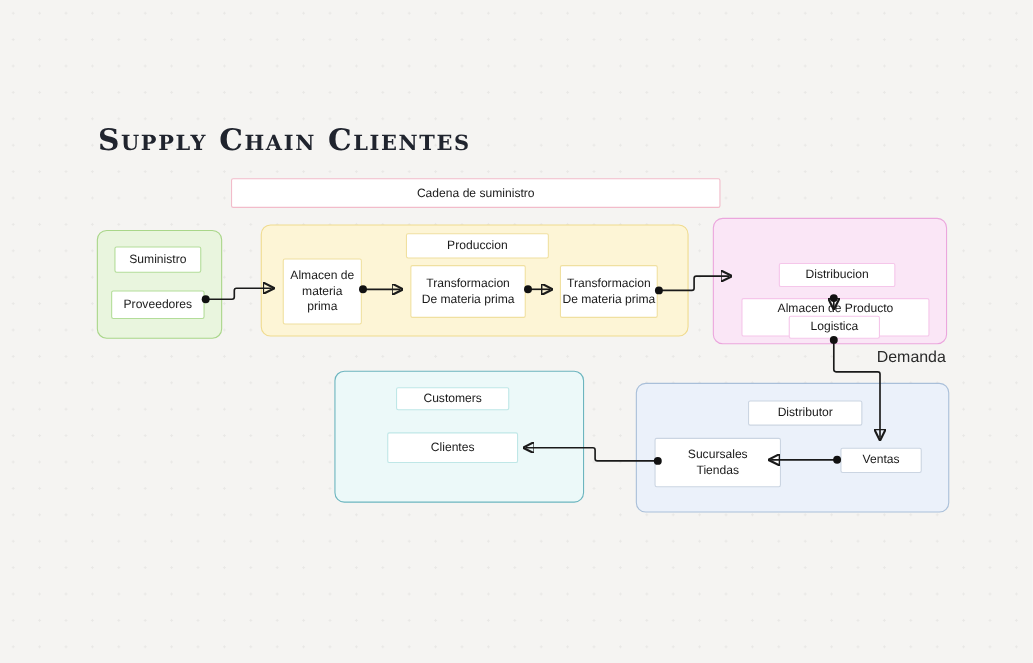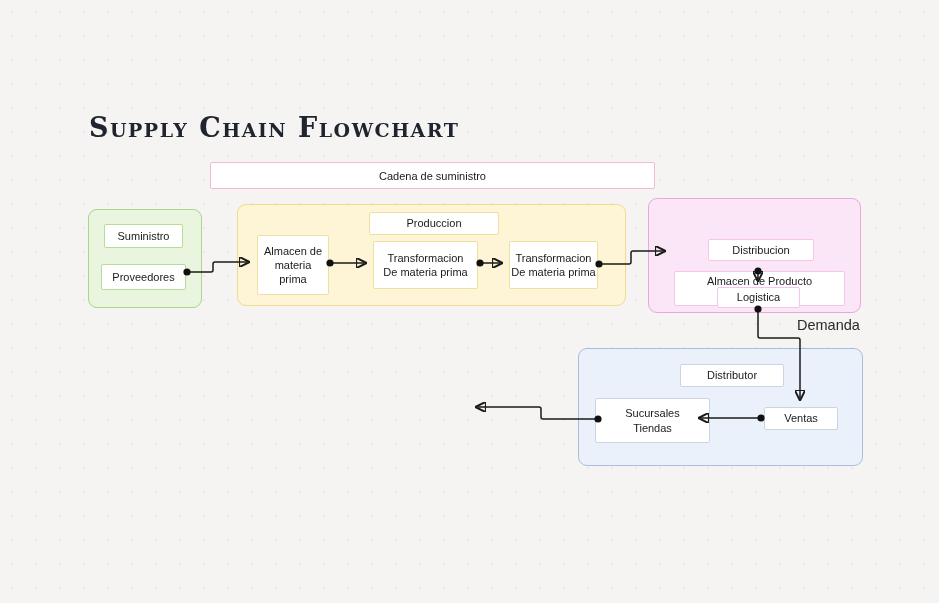--- a/index.html
+++ b/index.html
@@ -45,21 +45,21 @@
   }
   svg.connectors { position:absolute; left:0; top:0; pointer-events:none; }
   svg.connectors path { fill:none; stroke:#1a1a1a; stroke-width:1.5; }
   svg.connectors circle { fill:#111; }
 </style>
 </head>
 <body>
 
 <div class="canvas">
 
-  <div class="title">Supply Chain Flowchart</div>
+  <div class="title">Supply Chain Clientes</div>
 
   <div class="banner">Cadena de suministro</div>
 
   <div class="container green">
     <div class="node" style="left:15px; top:14px; width:79px; height:24px;">Suministro</div>
     <div class="node" style="left:12px; top:54px; width:85px; height:26px;">Proveedores</div>
   </div>
 
   <div class="container yellow">
     <div class="node" style="left:19px; top:30px; width:72px; height:60px;">Almacen de
@@ -72,20 +72,24 @@
 De materia prima</div>
   </div>
 
   <div class="container pink">
     <div class="node" style="left:59px; top:7px; width:106px; height:22px;margin-top:33px;">Distribucion</div>
     <div class="node" style="left:25px; top:36px; width:171px; height:35px;margin-top:36px;">Almacen de Producto
 Terminado</div>
     <div class="node" style="left:68px; top:88px; width:83px; height:21px;">Logistica</div>
   </div>
 
+  <div class="container cyan">
+    <div class="node" style="left:55px; top:14px; width:103px; height:21px;">Customers</div>
+    <div class="node" style="left:47px; top:55px; width:119px; height:28px;">Clientes</div>
+  </div>
 
   <div class="container blue">
     <div class="node" style="left:101px; top:15px; width:104px; height:23px;">Distributor</div>
     <div class="node" style="left:16px; top:49px; width:115px; height:45px;">Sucursales
 Tiendas</div>
     <div class="node" style="left:185px; top:58px; width:74px; height:23px;">Ventas</div>
   </div>
 
   <div class="free-label">Demanda</div>
 

